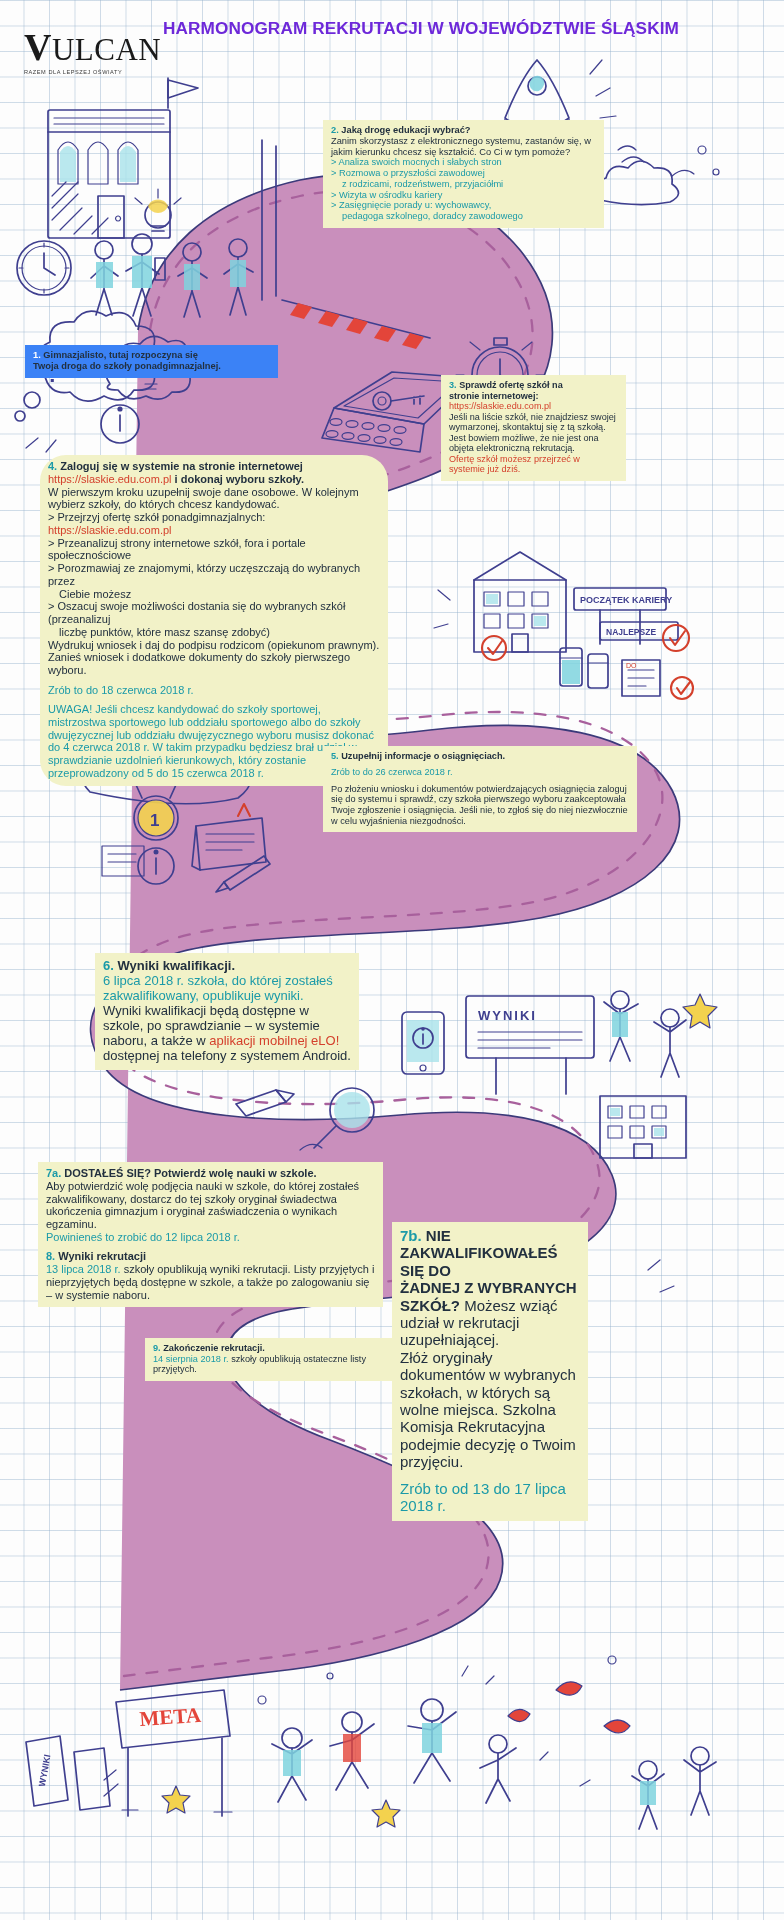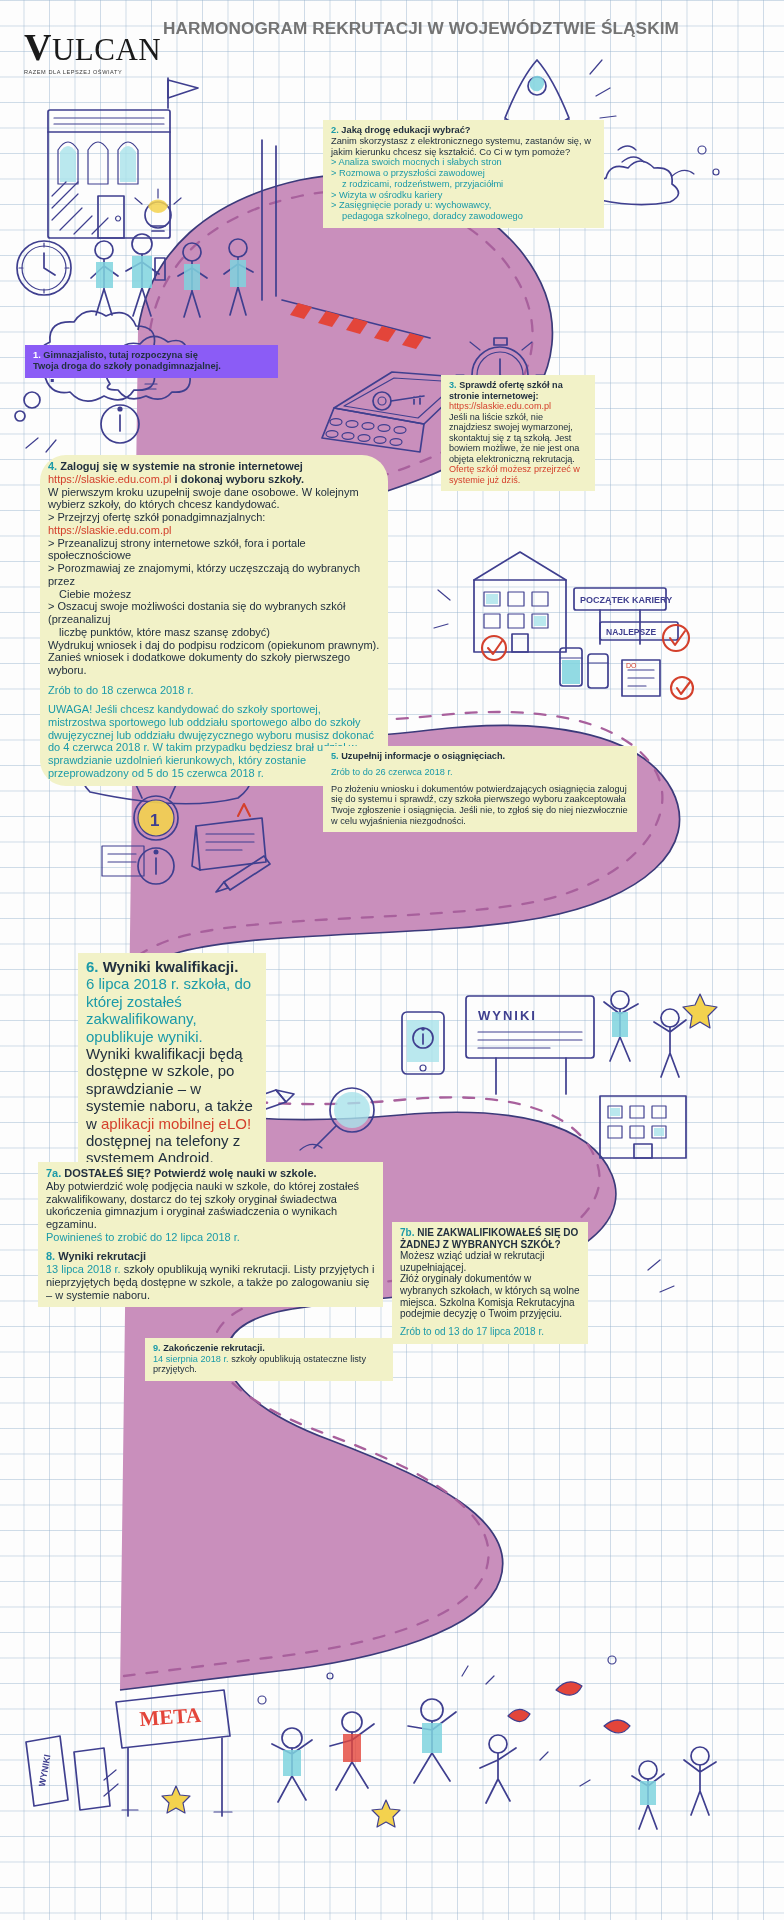--- a/index.html
+++ b/index.html
@@ -33,45 +33,45 @@
     font-size:31px;letter-spacing:.5px;color:#1a1a1a;line-height:1;
     font-weight:400;
   }
   #logo .word .v{font-size:38px;font-weight:700;}
   #logo .tag{
     font-size:5.6px;letter-spacing:.55px;color:#3b3b3b;margin-top:3px;
     font-family:"Liberation Sans",sans-serif;
   }
   #title{
     position:absolute;left:163px;top:18px;width:600px;
-    font-size:17.2px;font-weight:700;color:#737373;letter-spacing:.1px;
+    font-size:17.2px;font-weight:700;color:#6d28d9;letter-spacing:.1px;
     white-space:nowrap;
   }
   
   .box{position:absolute;z-index:30;padding:5px 8px 6px 8px;line-height:1.16;}
   .box.cream{background:#f2f2c8;}
-  .box.teal{background:#8b5cf6;}
+  .box.teal{background:#3b82f6;}
   .box p{margin:0;}
   .t-head{color:#1b9aa8;font-weight:700;}
   .t-dark{color:#22303f;font-weight:700;}
   .t-body{color:#22303f;}
   .t-teal{color:#1b9aa8;}
   .t-red{color:#d4402c;}
   .t-white{color:#ffffff;}
   .sp{height:.62em;}
   .indent2{padding-left:11px;}
   
   #box1{left:25px;top:345px;width:253px;font-size:9.3px;}
   #box2{left:323px;top:120px;width:281px;font-size:9.3px;}
-  #box3{left:441px;top:375px;width:154px;font-size:9.1px;}
+  #box3{left:441px;top:375px;width:185px;font-size:9.1px;}
   #box4{left:40px;top:455px;width:348px;font-size:11px;border-radius:26px;}
   #box5{left:323px;top:746px;width:314px;font-size:9.2px;}
-  #box6{left:78px;top:953px;width:188px;font-size:15px;}
+  #box6{left:95px;top:953px;width:264px;font-size:13px;}
   #box7a{left:38px;top:1162px;width:345px;font-size:11px;}
-  #box7b{left:392px;top:1222px;width:196px;font-size:10px;}
+  #box7b{left:392px;top:1222px;width:196px;font-size:15px;}
   #box9{left:145px;top:1338px;width:248px;font-size:9.2px;}
 </style>
 </head>
 <body>
 
 <div id="page">
 
   <div id="grid"></div>
 
   <svg id="art" viewBox="0 0 784 1920" width="784" height="1920">

